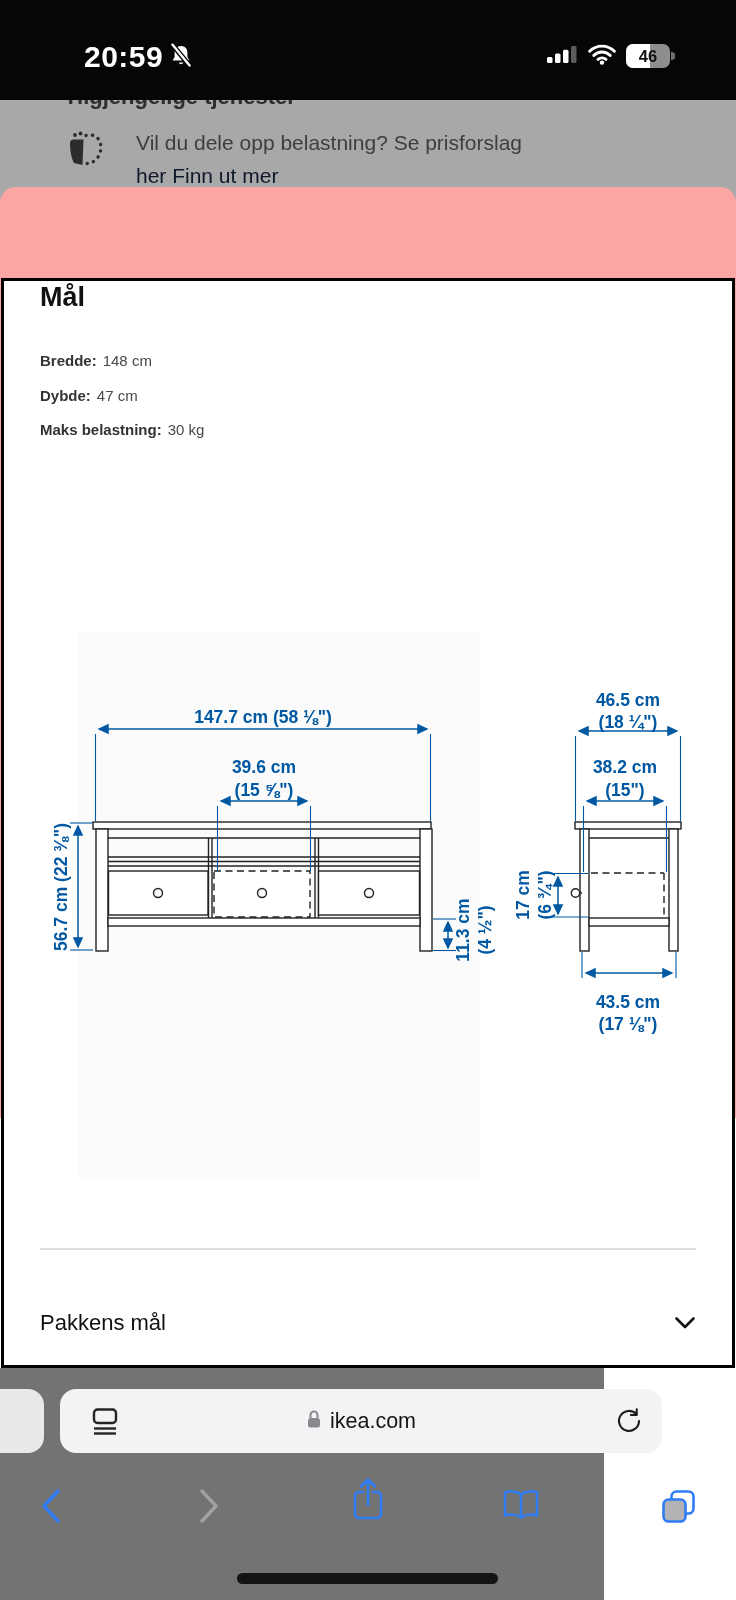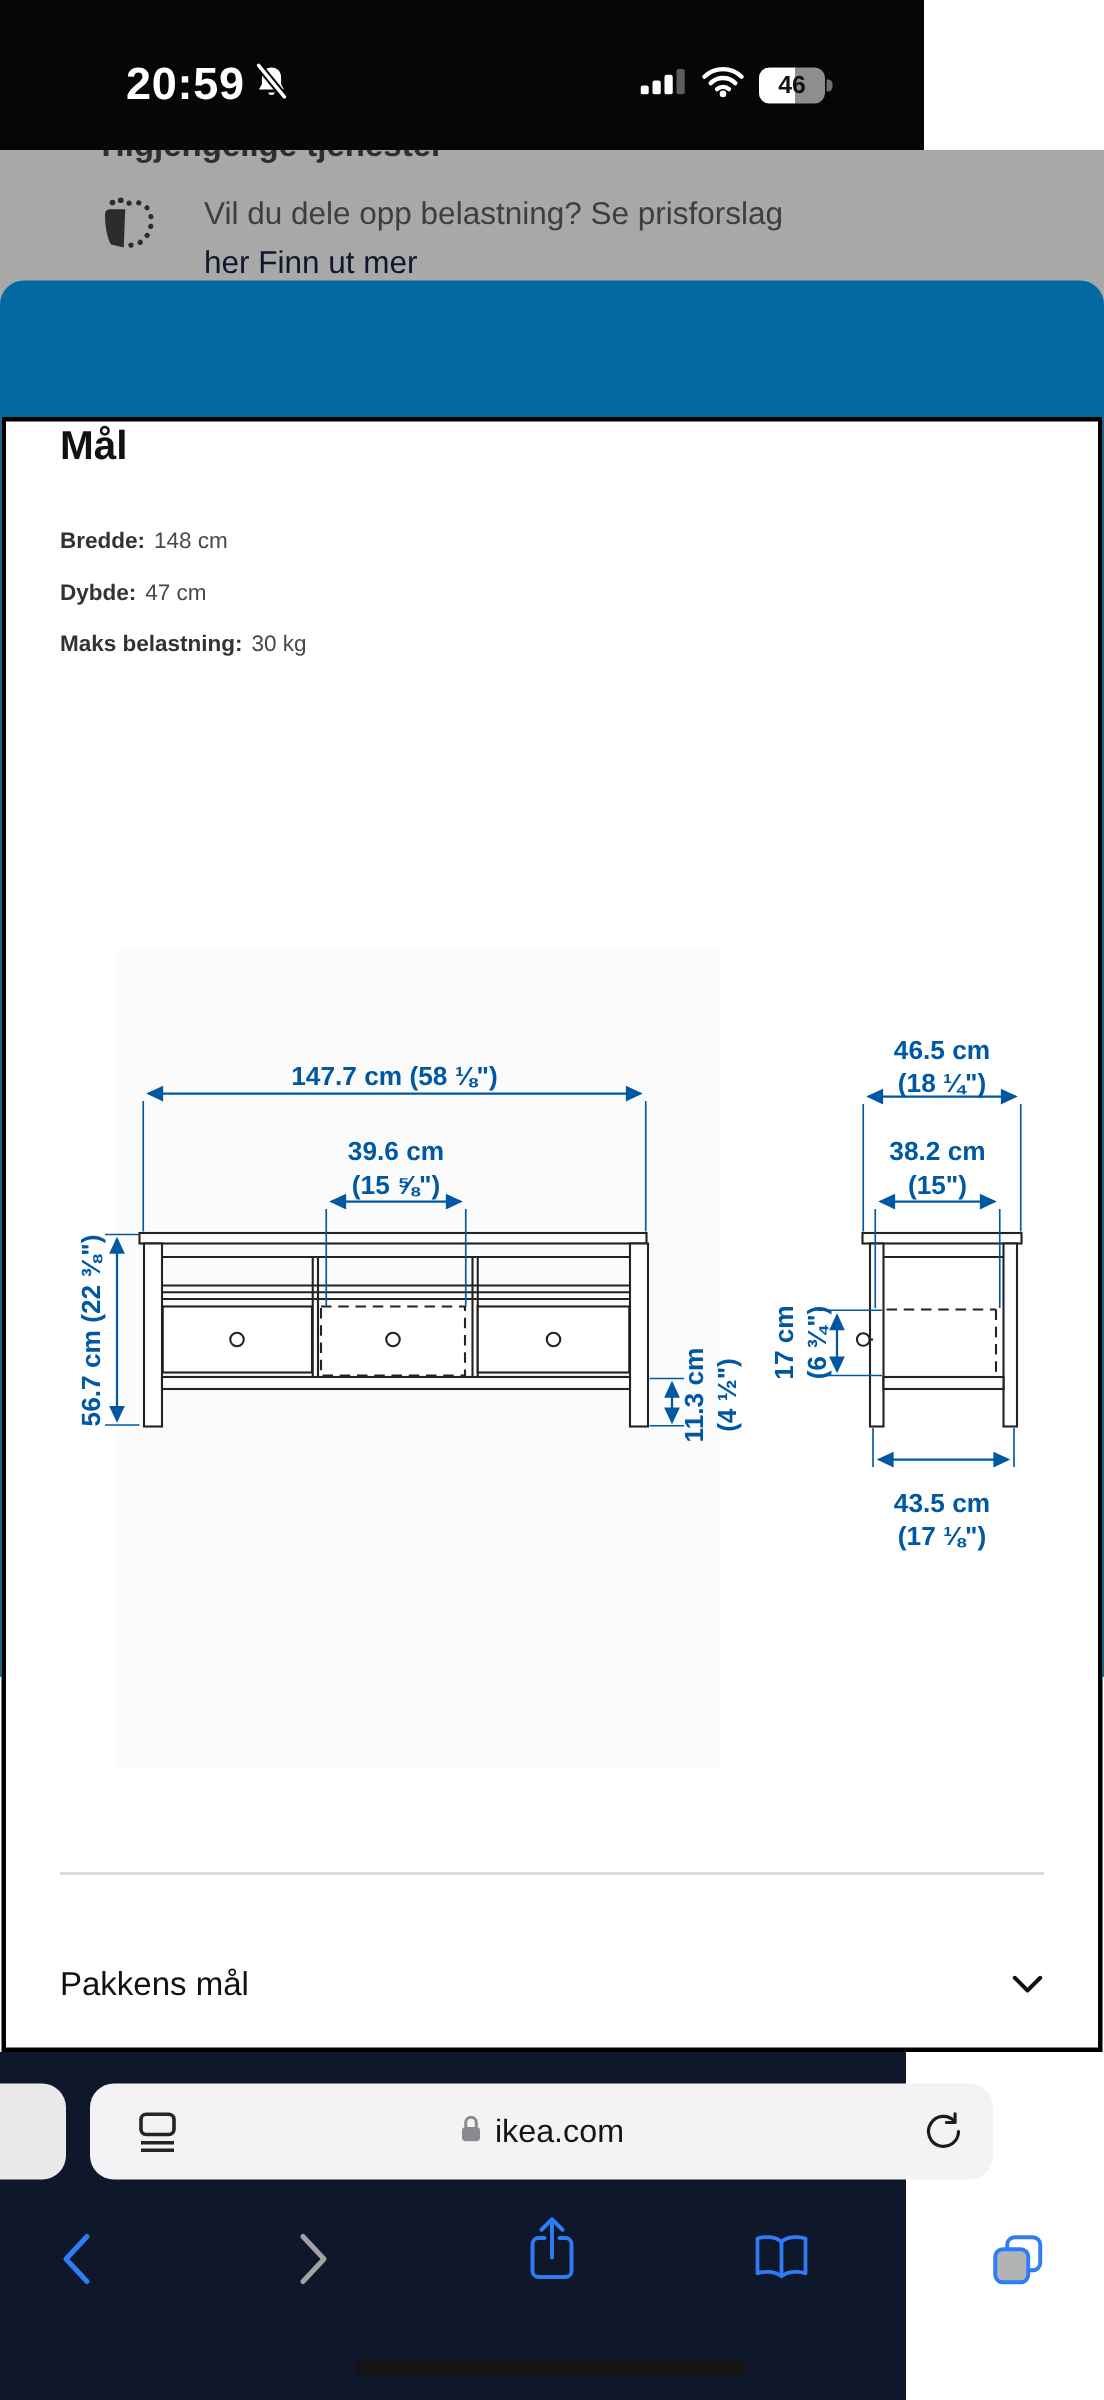--- a/index.html
+++ b/index.html
@@ -9,50 +9,50 @@
 
   
   .behind-strip{position:absolute;top:100px;left:0;width:736px;height:120px;
     background:#a8a8a9;overflow:hidden;z-index:1;}
   .behind-heading{position:absolute;top:-16px;left:64px;font-size:22px;font-weight:700;color:#2e2e30;}
   .service-icon{position:absolute;top:26px;left:62px;width:46px;height:48px;}
   .service-line1{position:absolute;top:31px;left:136px;font-size:21px;color:#3e3e40;}
   .service-line2{position:absolute;top:64px;left:136px;font-size:21px;color:#0f172a;}
 
   
-  .status-bar{position:absolute;top:0;left:0;width:616px;height:100px;background:#060606;z-index:10;}
+  .status-bar{position:absolute;top:0;left:0;width:736px;height:100px;background:#060606;z-index:10;}
   .sb-left{position:absolute;left:84px;top:40px;display:flex;align-items:center;gap:6px;}
   .sb-time{color:#fff;font-size:30px;font-weight:600;letter-spacing:.5px;}
   .sb-right{position:absolute;right:66px;top:43px;display:flex;align-items:center;gap:9px;}
   .battery{position:relative;width:44px;height:24px;}
   .bat-body{position:absolute;left:0;top:0;width:44px;height:24px;border-radius:7px;
     background:#8e8e90;overflow:hidden;}
   .bat-fill{position:absolute;left:0;top:0;bottom:0;width:55%;background:#fff;}
   .bat-num{position:absolute;left:0;top:0;width:44px;height:24px;line-height:24px;text-align:center;
     font-size:16.5px;font-weight:700;color:#111;}
   .bat-nub{position:absolute;left:45px;top:8px;width:3.5px;height:8px;border-radius:0 3px 3px 0;background:#6e6e70;}
 
   
-  .modal{position:absolute;top:187px;left:0;width:736px;height:931px;background:#0369a1;
+  .modal{position:absolute;top:187px;left:0;width:736px;height:931px;background:#fca5a5;
     border-radius:16px 16px 0 0;z-index:5;padding-left:32px;}
   .close-btn{position:absolute;top:214px;left:661px;width:34px;height:34px;background:none;border:none;
     padding:0;cursor:pointer;}
   .content-box{position:absolute;top:91px;left:1px;width:734px;height:1090px;
     border:3px solid #000;background:#fff;overflow:hidden;}
   .sheet-title{position:absolute;top:1px;left:36px;margin:0;font-size:27px;font-weight:700;color:#111;}
   .specs{position:absolute;top:63px;left:36px;font-size:15px;line-height:34.5px;color:#484848;}
   .spec-row b{color:#333;font-weight:700;margin-right:6px;}
   .diagram{position:absolute;top:339px;left:-4px;width:736px;height:560px;}
   .divider{position:absolute;top:967px;left:36px;width:656px;height:2px;background:#dcdcdc;}
   .package-row{position:absolute;top:1022px;left:36px;width:656px;height:40px;display:flex;
     align-items:center;justify-content:space-between;cursor:pointer;}
   .package-row span{font-size:22px;font-weight:400;color:#111;}
 
   
-  .safari{position:absolute;top:1368px;left:0;width:604px;height:232px;background:#0f172a;z-index:6;}
+  .safari{position:absolute;top:1368px;left:0;width:604px;height:232px;background:#737373;z-index:6;}
   .tab-peek{position:absolute;left:-20px;top:21px;width:64px;height:64px;border-radius:16px;background:#e9e8ea;}
   .url-pill{position:absolute;left:60px;top:21px;width:602px;height:64px;border-radius:16px;background:#f3f2f4;}
   .reader-btn{position:absolute;left:30px;top:18px;width:30px;height:28px;background:none;border:none;padding:0;}
   .url-center{position:absolute;left:0;top:0;width:100%;height:100%;display:flex;align-items:center;
     justify-content:center;gap:8px;}
   .url-text{font-size:21.5px;color:#151517;}
   .reload-btn{position:absolute;right:18px;top:17px;width:30px;height:30px;background:none;border:none;padding:0;}
   .tb-btn{position:absolute;background:none;border:none;padding:0;}
   .home-indicator{position:absolute;left:237px;top:205px;width:261px;height:11px;border-radius:6px;background:#141416;}
 </style>

